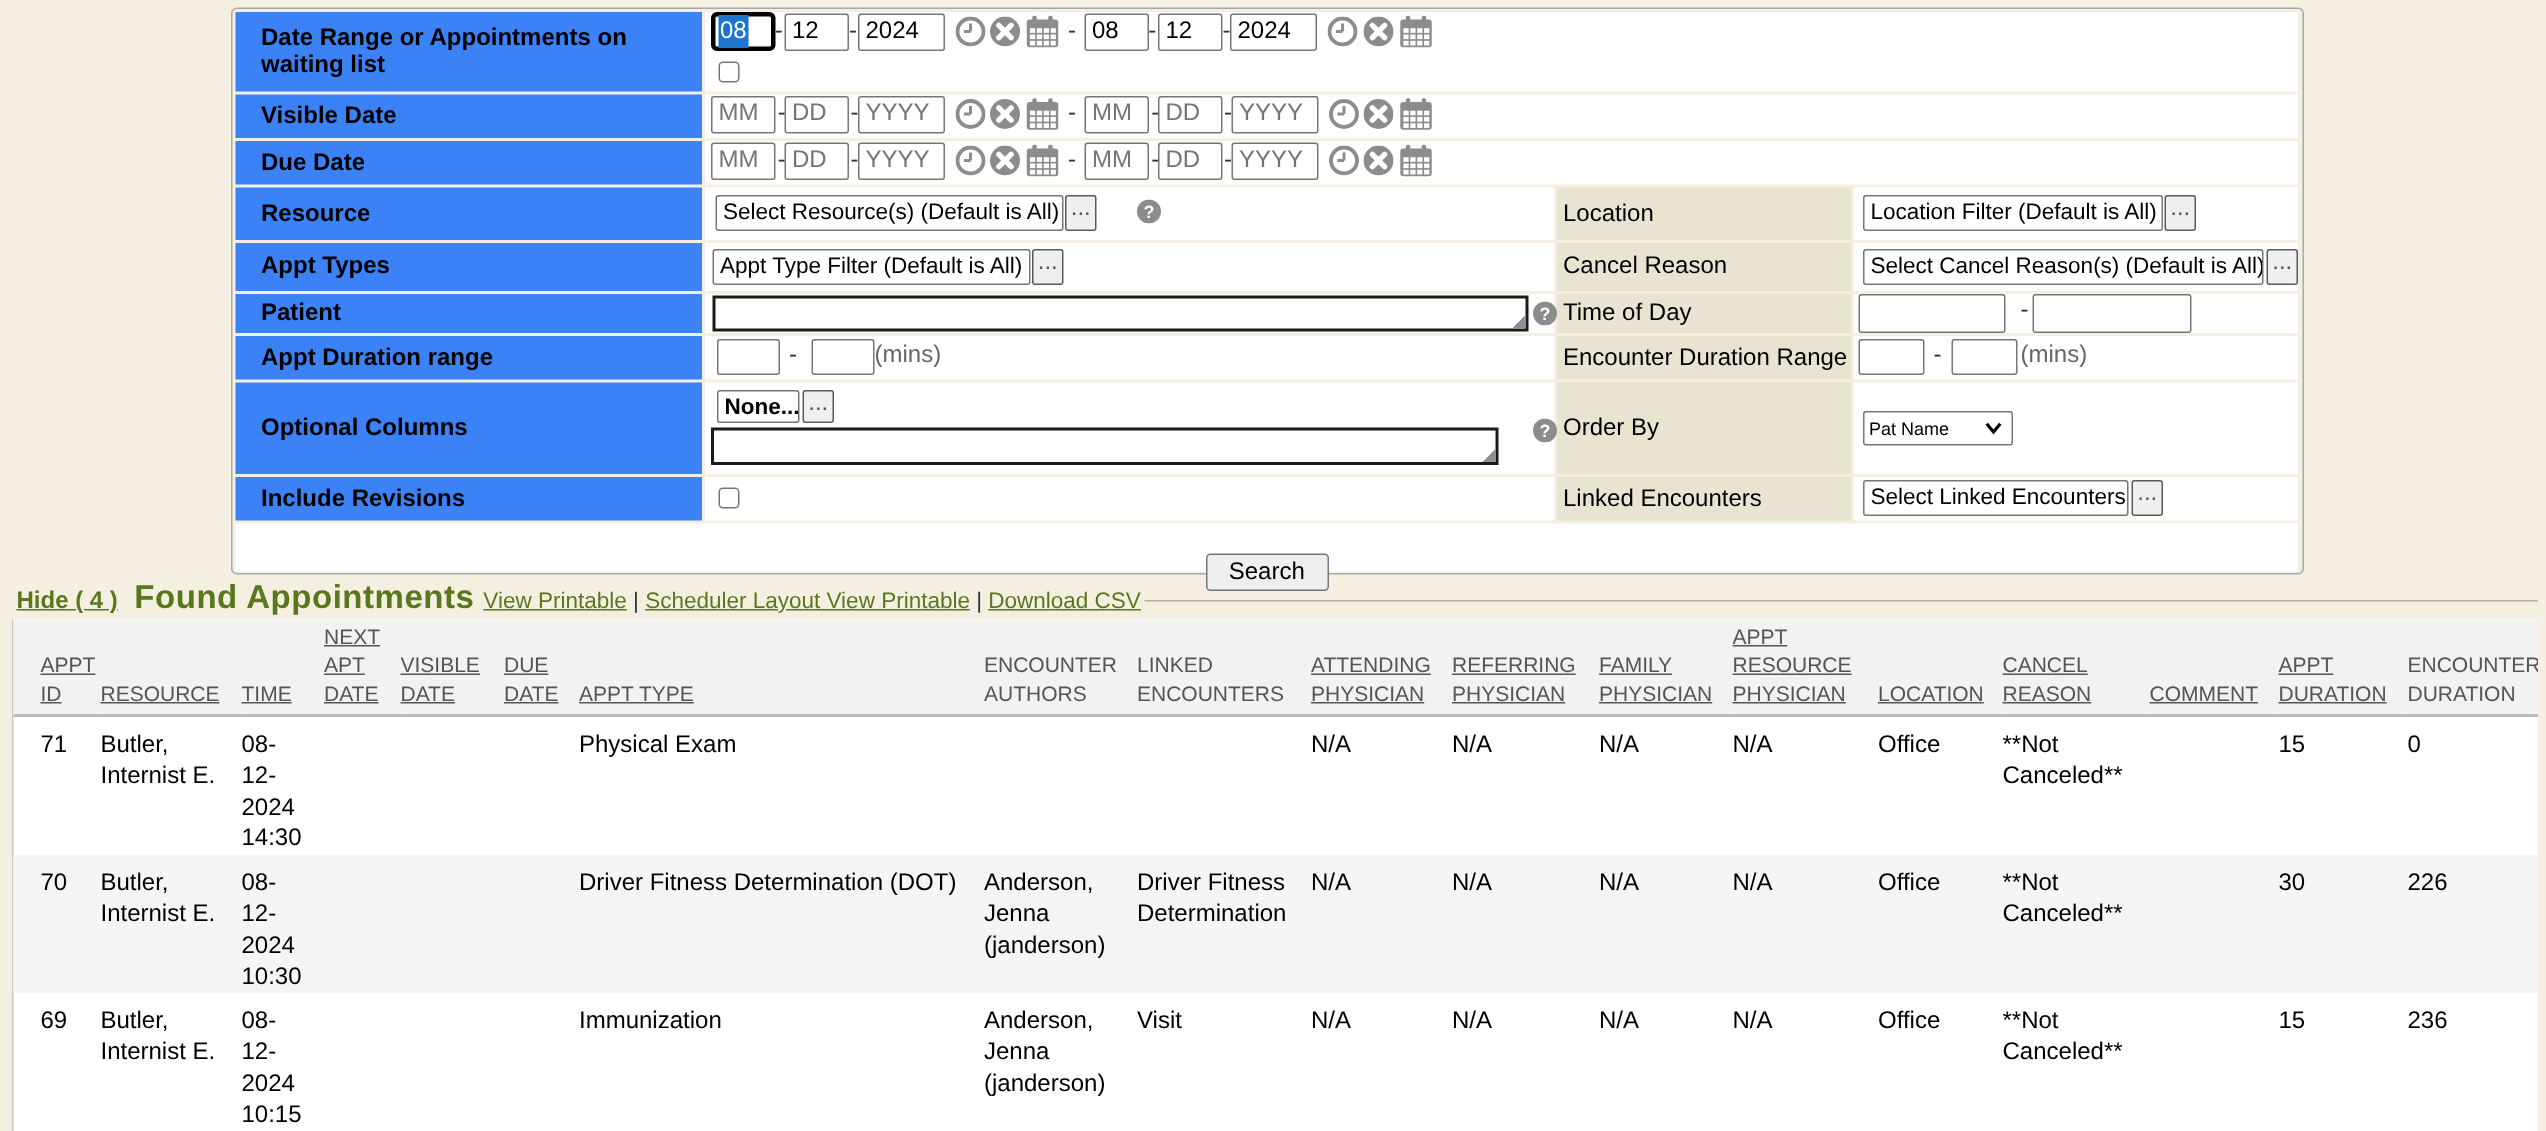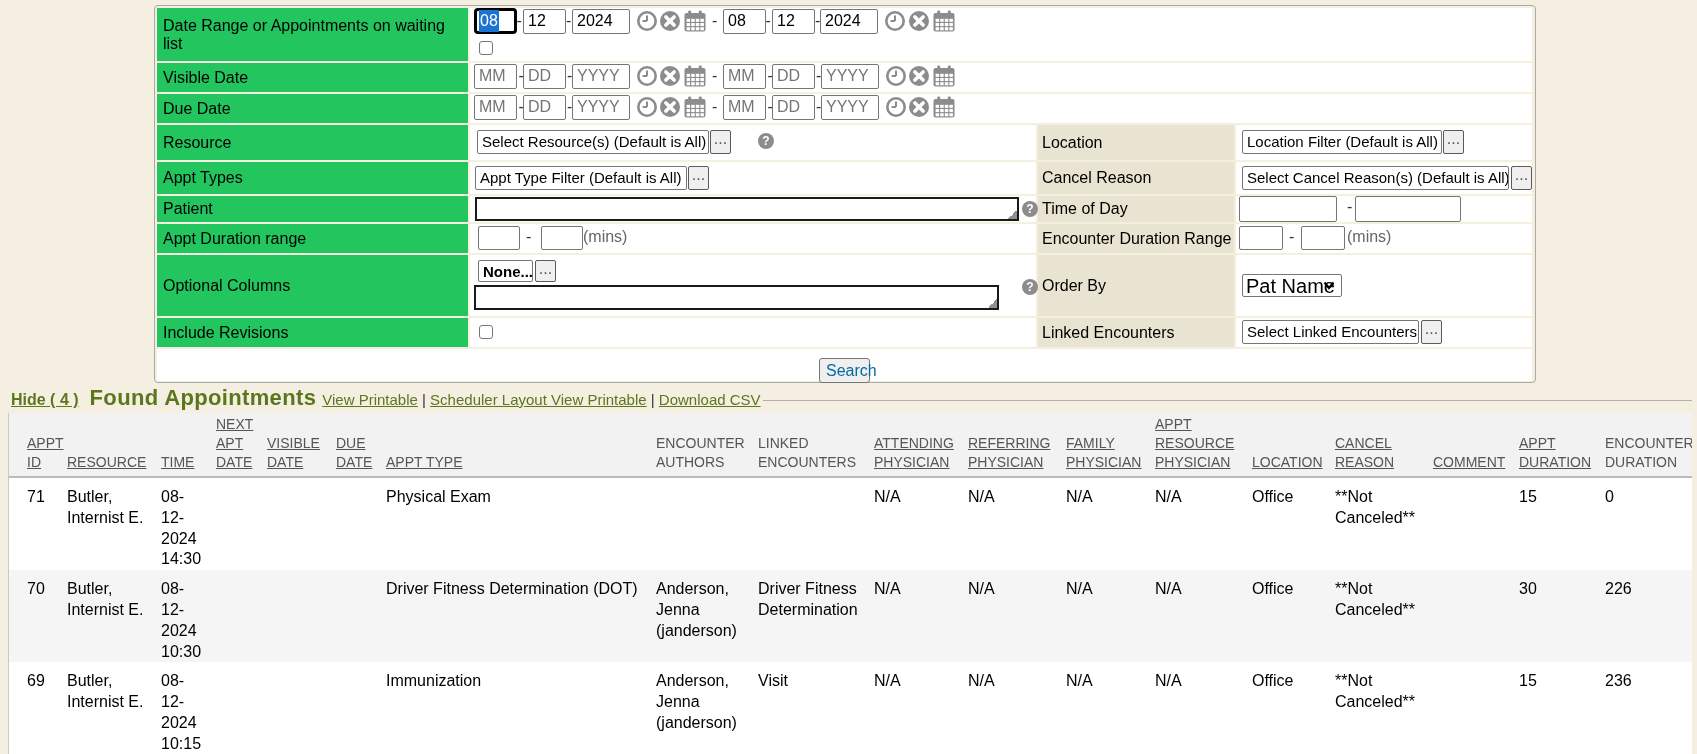--- a/index.html
+++ b/index.html
@@ -12,21 +12,21 @@
 
 #srch {
   position:absolute; left:154px; top:5px; width:1382px;
   border:1px solid #a9a9a9; border-radius:4px;
   background:#f5efe2;
   display:grid;
   grid-template-columns:311px 566px 196px 296px;
   grid-template-rows:53px 29px 29px 35px 32px 26px 29px 61px 29px 32px;
   gap:2px; padding:2px 2px 1px 2px;
 }
-.lbl { background:#22c55e; display:flex; align-items:center; padding-left:6px; }
+.lbl { background:#3b82f6; display:flex; align-items:center; padding-left:17px;font-weight:bold; }
 .lbl2 { background:#e9e3d1; display:flex; align-items:center; padding-left:4px; }
 .val { background:#fff; position:relative; }
 .sp3 { grid-column: span 3; }
 .sp4 { grid-column: span 4; }
 
 .di { position:absolute; top:1px; height:25px; border:1px solid #767676; border-radius:2px; background:#fff; padding:2px 0 0 4px; color:#757575; }
 .dmm { width:43px; } .dyy { width:58px; }
 .dival { color:#000; }
 .dfoc { position:absolute; top:0px; height:26px; width:43px; border:3px solid #000; border-radius:4px; background:#fff; padding:1px 0 0 2px; }
 .dfoc span { background:#1b75d0; color:#fff; padding:2px 1px 3px 1px; }
@@ -34,22 +34,22 @@
 .ico { position:absolute; top:3px; width:20px; height:20px; }
 .cb { position:absolute; width:14px; height:14px; border:1.5px solid #767676; border-radius:3px; background:#fff; }
 
 .inp { position:absolute; height:24px; border:1px solid #767676; border-radius:2px; background:#fff; padding:2px 0 0 4px; font-size:15px; white-space:nowrap; overflow:hidden; }
 .btn3 { position:absolute; height:24px; width:21px; border:1px solid #5a5a5a; border-radius:2px; background:#efefef; color:#555; text-align:center; line-height:16px; }
 .qico { position:absolute; width:16px; height:16px; }
 .ta { position:absolute; border:2px solid #1a1a1a; background:#fff; }
 .grip { position:absolute; right:0; bottom:0; width:9px; height:9px; background:
   linear-gradient(135deg, transparent 50%, #909090 50%); }
 .mins { color:#666; position:absolute; }
-#srchbtn { display:block; margin:9px auto 0 auto; width:51px; height:25px; background:#efefef; border:1px solid #767676; border-radius:3px; font-family:"Liberation Sans",sans-serif; font-size:16px; color:#0369a1; }
-select.ob { position:absolute; left:6px; top:19px; width:100px; height:23px; border:1px solid #767676; border-radius:2px; background:#fff; font-family:"Liberation Sans",sans-serif; font-size:20px; padding-left:3px; appearance:none; }
+#srchbtn { display:block; margin:20px auto 0 auto; width:82px; height:25px; background:#efefef; border:1px solid #767676; border-radius:3px; font-family:"Liberation Sans",sans-serif; font-size:16px; color:#000000; }
+select.ob { position:absolute; left:6px; top:19px; width:100px; height:23px; border:1px solid #767676; border-radius:2px; background:#fff; font-family:"Liberation Sans",sans-serif; font-size:12px; padding-left:3px; appearance:none; }
 .chev { position:absolute; pointer-events:none; }
 
 #legend { position:absolute; left:11px; top:385px; white-space:nowrap; color:#5a771e; font-size:15px; }
 #legend .hide { font-weight:bold; font-size:16px; text-decoration:underline; }
 #legend .found { font-weight:bold; font-size:22px; letter-spacing:0.35px; margin:0 6px 0 11px; }
 #legend a { color:#5a771e; text-decoration:underline; }
 #legend .sep { color:#333; }
 #fline { position:absolute; left:763px; top:400px; width:929px; height:1px; background:#b5b0a5; }
 
 #twrap { position:absolute; left:8px; top:413px; width:1684px; border-left:1px solid #c9c9c9; background:#fff; height:341px; overflow:hidden; }

